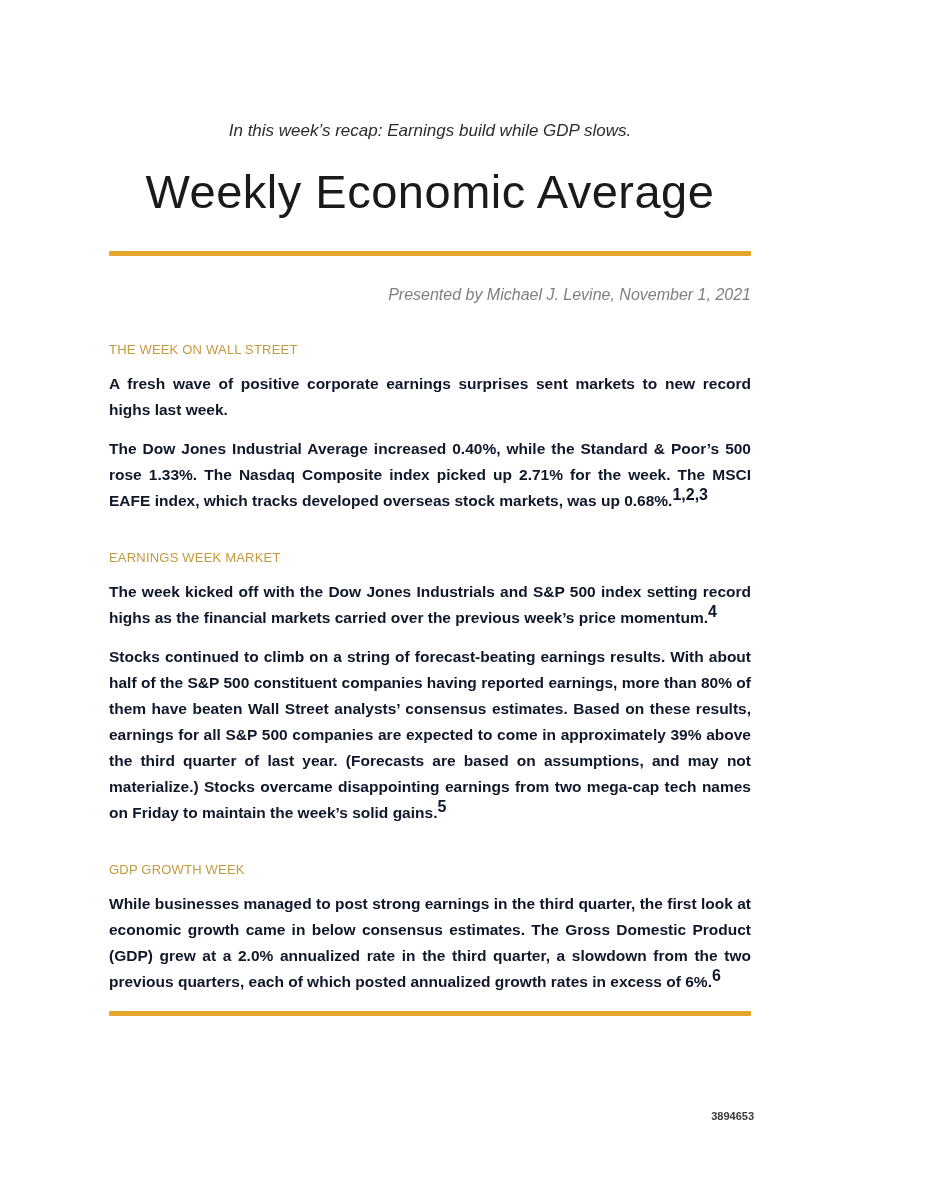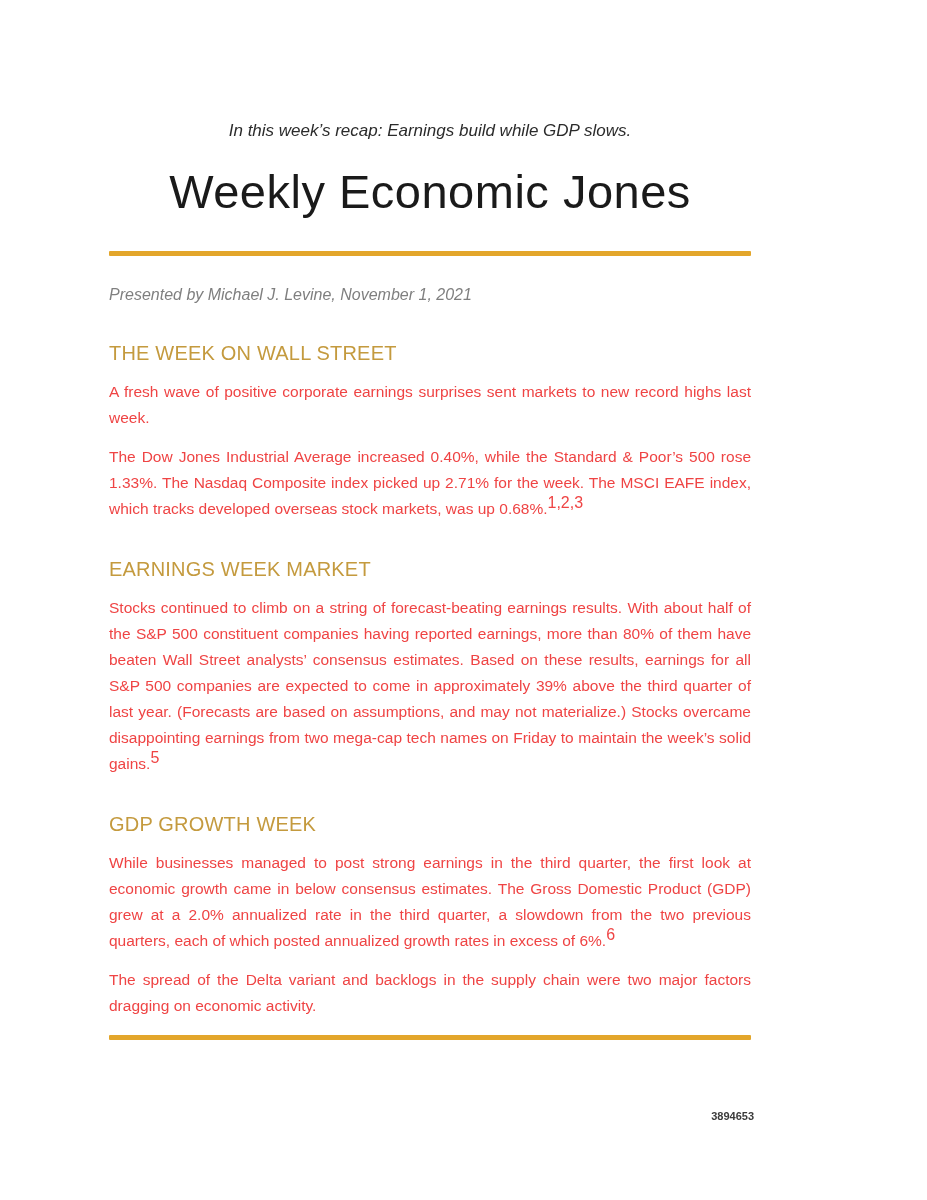--- a/index.html
+++ b/index.html
@@ -36,39 +36,40 @@
   }
   .rule {
     height: 5px;
     background: #e3a62b;
     border-radius: 1px;
   }
   .rule-top { margin-top: 32px; }
   .rule-bottom { margin-top: 16px; }
   .presented {
     margin-top: 30px;
-    text-align: left;
+    text-align: right;
     font-style: italic;
     font-size: 16px;
     color: #7f7f7f;
   }
   h2.sec {
     margin: 36px 0 14px;
-    font-size: 20px;
+    font-size: 13px;
     font-weight: 400;
     letter-spacing: 0.2px;
     color: #c49a3e;
   }
   h2.sec.first { margin-top: 38px; }
   p.body-par {
     margin: 0 0 13px;
     font-size: 15.5px;
     line-height: 26px;
     text-align: justify;
-    color: #ef4444;
+    color: #0f172a;
+    font-weight: bold;
   }
   p.body-par sup {
     font-size: 16px;
     line-height: 0;
   }
   .footer-number {
     position: absolute;
     top: 1110px;
     right: 107px;
     font-size: 11px;
@@ -78,40 +79,40 @@
   }
 </style>
 </head>
 <body>
 
 <div class="page">
   <div class="content">
 
     <div class="recap">In this week’s recap: Earnings build while GDP slows.</div>
 
-    <h1 class="title">Weekly Economic Jones</h1>
+    <h1 class="title">Weekly Economic Average</h1>
 
     <div class="rule rule-top"></div>
 
     <div class="presented">Presented by Michael J. Levine, November 1, 2021</div>
 
     <section>
       <h2 class="sec first">THE WEEK ON WALL STREET</h2>
       <p class="body-par"><span>A fresh wave of positive corporate earnings surprises sent markets to new record highs last week.</span><sup></sup></p>
       <p class="body-par"><span>The Dow Jones Industrial Average increased 0.40%, while the Standard &amp; Poor’s 500 rose 1.33%. The Nasdaq Composite index picked up 2.71% for the week. The MSCI EAFE index, which tracks developed overseas stock markets, was up 0.68%.</span><sup>1,2,3</sup></p>
     </section>
 
     <section>
       <h2 class="sec">EARNINGS WEEK MARKET</h2>
+      <p class="body-par"><span>The week kicked off with the Dow Jones Industrials and S&amp;P 500 index setting record highs as the financial markets carried over the previous week’s price momentum.</span><sup>4</sup></p>
       <p class="body-par"><span>Stocks continued to climb on a string of forecast-beating earnings results. With about half of the S&amp;P 500 constituent companies having reported earnings, more than 80% of them have beaten Wall Street analysts’ consensus estimates. Based on these results, earnings for all S&amp;P 500 companies are expected to come in approximately 39% above the third quarter of last year. (Forecasts are based on assumptions, and may not materialize.) Stocks overcame disappointing earnings from two mega-cap tech names on Friday to maintain the week’s solid gains.</span><sup>5</sup></p>
     </section>
 
     <section>
       <h2 class="sec">GDP GROWTH WEEK</h2>
       <p class="body-par"><span>While businesses managed to post strong earnings in the third quarter, the first look at economic growth came in below consensus estimates. The Gross Domestic Product (GDP) grew at a 2.0% annualized rate in the third quarter, a slowdown from the two previous quarters, each of which posted annualized growth rates in excess of 6%.</span><sup>6</sup></p>
-      <p class="body-par"><span>The spread of the Delta variant and backlogs in the supply chain were two major factors dragging on economic activity.</span><sup></sup></p>
     </section>
 
     <div class="rule rule-bottom"></div>
   </div>
 
   <div class="footer-number">3894653</div>
 </div>
 
 </body></html>

